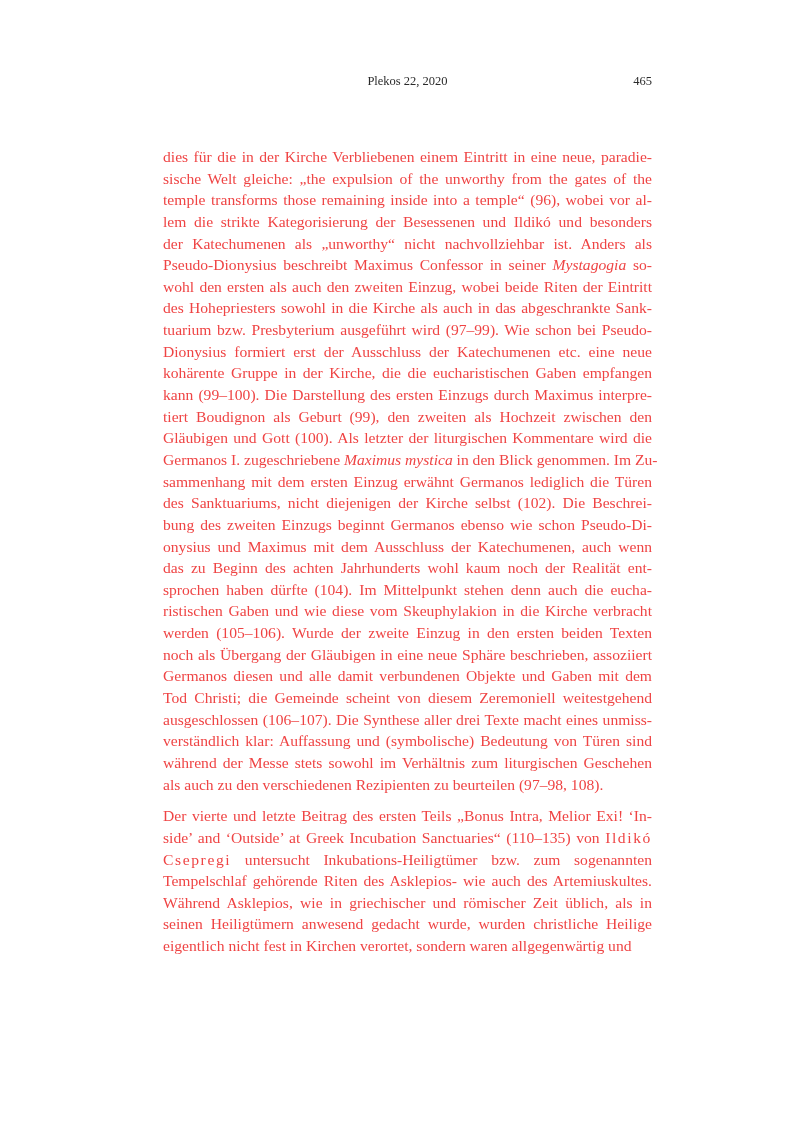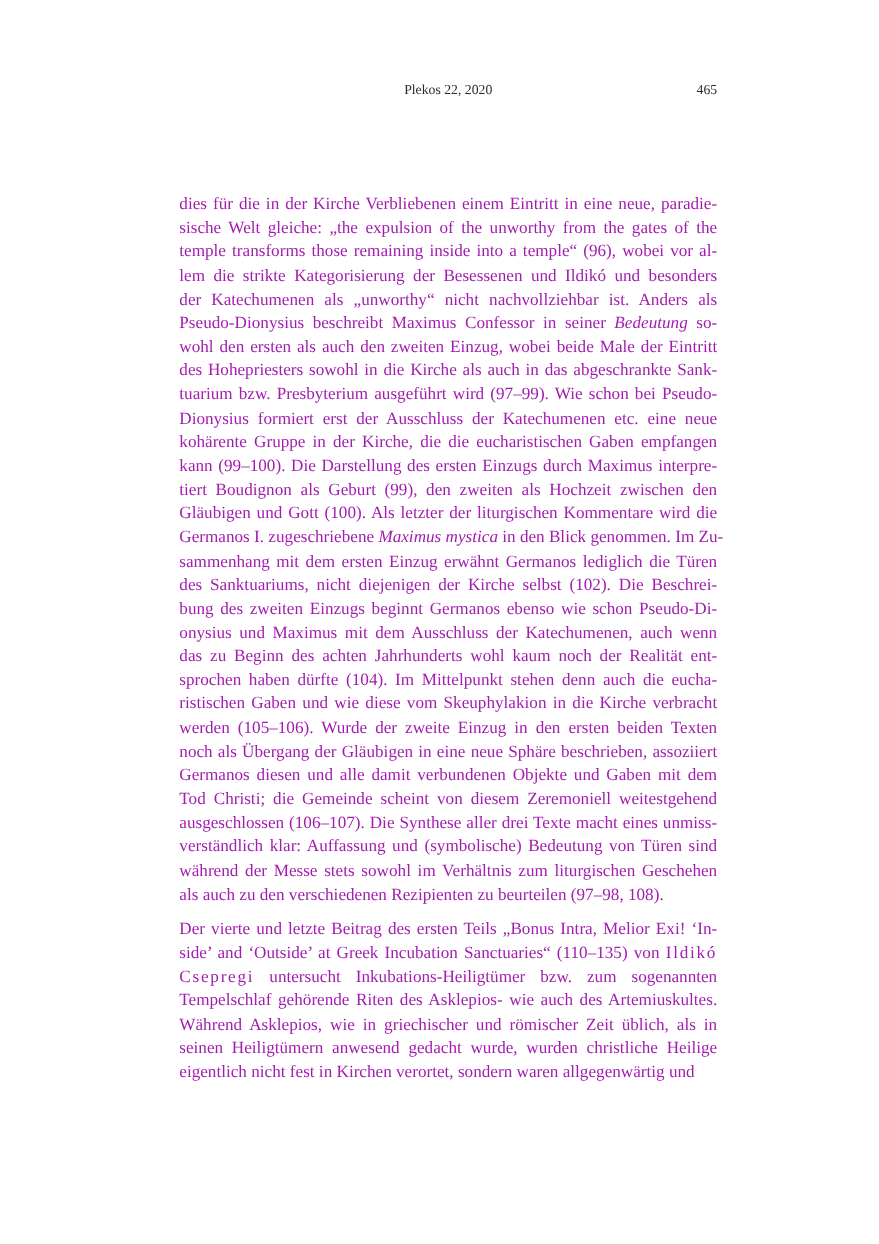--- a/index.html
+++ b/index.html
@@ -7,22 +7,21 @@
   .page { position: absolute; left: 0; top: 0; width: 799px; height: 821px; background: #fff; }
   .running-head {
     position: absolute; top: 74px; left: 163px; width: 489px; height: 18px;
     font-family: "Liberation Serif", "DejaVu Serif", serif; font-size: 12.5px; color: #2a2a2a;
   }
   .running-title { position: absolute; left: 0; right: 0; text-align: center; top: 0; }
   .page-number { position: absolute; right: 0; top: 0; }
   .body-text {
     position: absolute; top: 146px; left: 163px; width: 489px;
     font-family: "Liberation Serif", "DejaVu Serif", serif; font-size: 15.6px; line-height: 21.65px;
-    color: #a21caf;
-    margin-top: 29px;
+    color: #ef4444;
   }
   .line { display: block; text-align: justify; text-align-last: justify; white-space: nowrap; height: 21.65px; overflow: visible; }
   .line.last { text-align-last: left; }
   .para-gap { height: 10px; }
   em { font-style: italic; }
   .spaced { letter-spacing: 1.6px; }
 </style>
 </head>
 <body>
 
@@ -32,22 +31,22 @@
     <span class="page-number">465</span>
   </div>
 
   <div class="body-text">
     <div id="para-0" class="paragraph">
         <span class="line">dies für die in der Kirche Verbliebenen einem Eintritt in eine neue, paradie-</span>
         <span class="line">sische Welt gleiche: „the expulsion of the unworthy from the gates of the</span>
         <span class="line">temple transforms those remaining inside into a temple“ (96), wobei vor al-</span>
         <span class="line">lem die strikte Kategorisierung der Besessenen und Ildikó und besonders</span>
         <span class="line">der Katechumenen als „unworthy“ nicht nachvollziehbar ist. Anders als</span>
-        <span class="line">Pseudo-Dionysius beschreibt Maximus Confessor in seiner <em>Bedeutung</em> so-</span>
-        <span class="line">wohl den ersten als auch den zweiten Einzug, wobei beide Male der Eintritt</span>
+        <span class="line">Pseudo-Dionysius beschreibt Maximus Confessor in seiner <em>Mystagogia</em> so-</span>
+        <span class="line">wohl den ersten als auch den zweiten Einzug, wobei beide Riten der Eintritt</span>
         <span class="line">des Hohepriesters sowohl in die Kirche als auch in das abgeschrankte Sank-</span>
         <span class="line">tuarium bzw. Presbyterium ausgeführt wird (97–99). Wie schon bei Pseudo-</span>
         <span class="line">Dionysius formiert erst der Ausschluss der Katechumenen etc. eine neue</span>
         <span class="line">kohärente Gruppe in der Kirche, die die eucharistischen Gaben empfangen</span>
         <span class="line">kann (99–100). Die Darstellung des ersten Einzugs durch Maximus interpre-</span>
         <span class="line">tiert Boudignon als Geburt (99), den zweiten als Hochzeit zwischen den</span>
         <span class="line">Gläubigen und Gott (100). Als letzter der liturgischen Kommentare wird die</span>
         <span class="line">Germanos I. zugeschriebene <em>Maximus mystica</em> in den Blick genommen. Im Zu-</span>
         <span class="line">sammenhang mit dem ersten Einzug erwähnt Germanos lediglich die Türen</span>
         <span class="line">des Sanktuariums, nicht diejenigen der Kirche selbst (102). Die Beschrei-</span>

